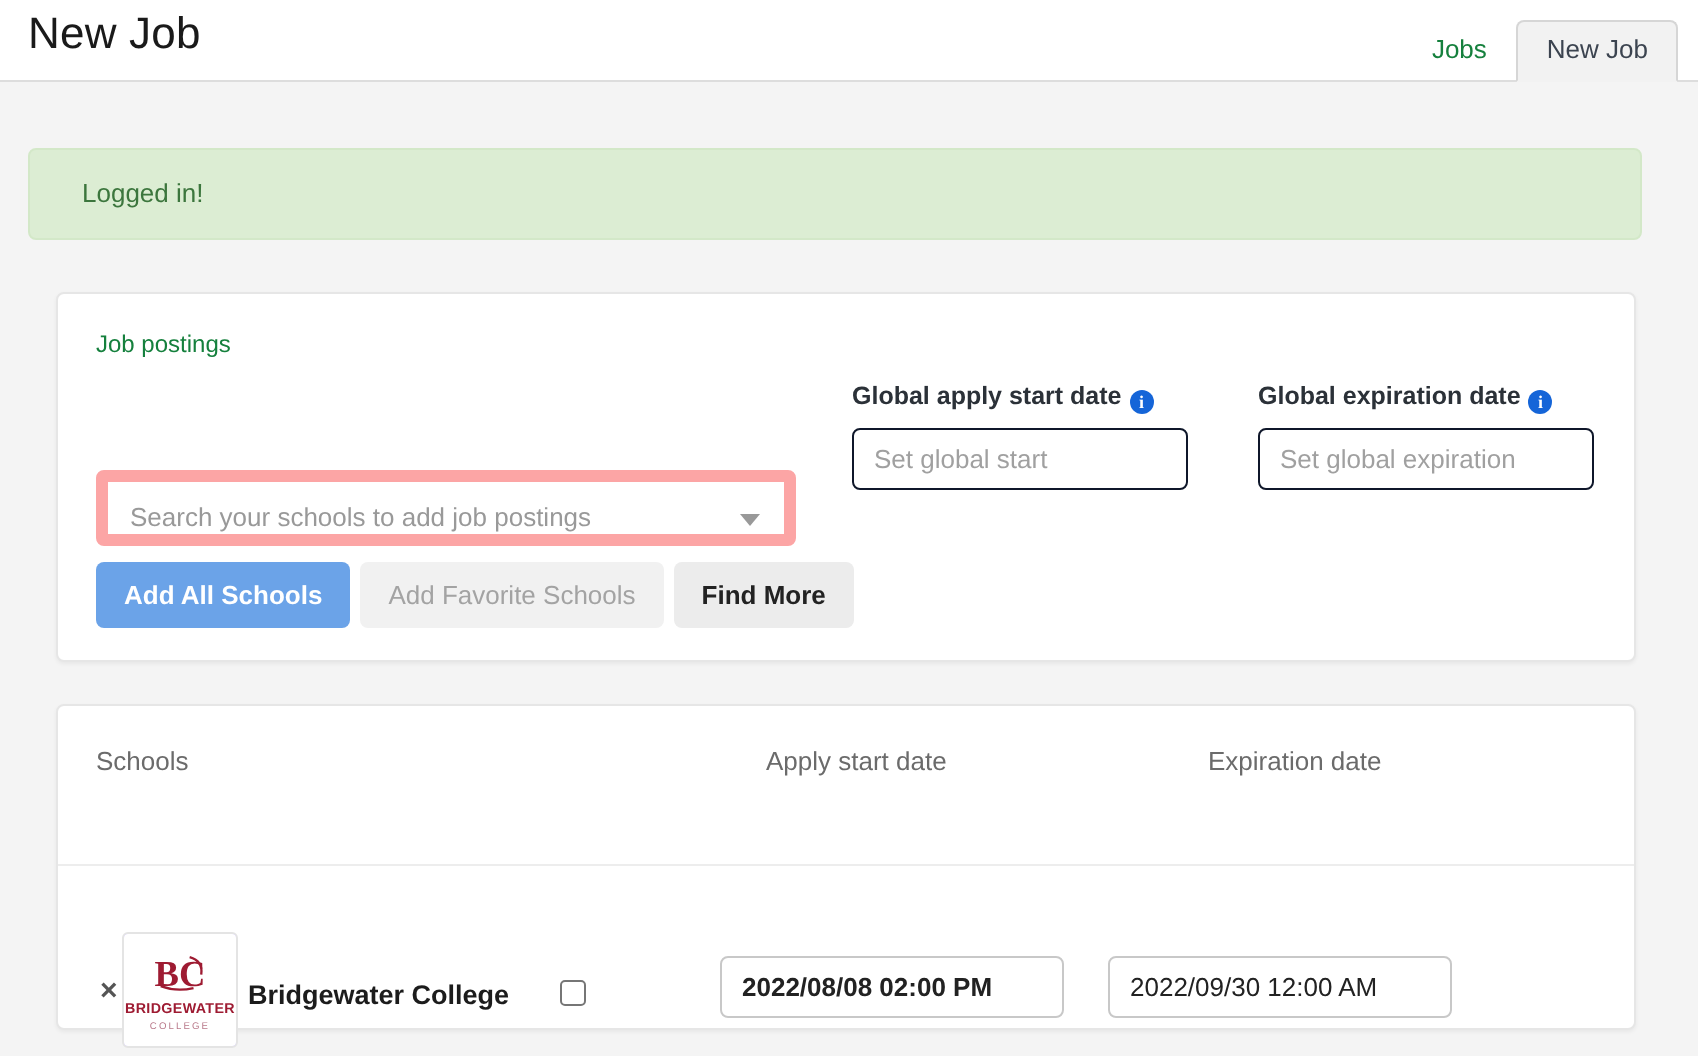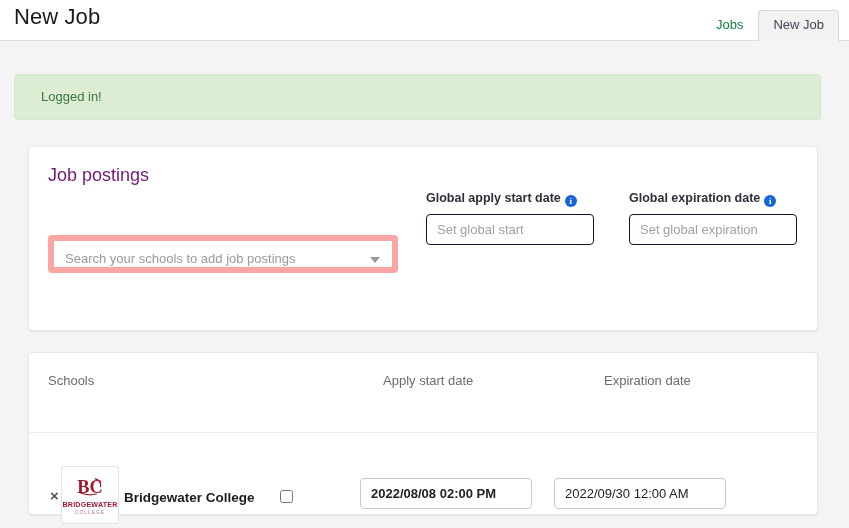--- a/index.html
+++ b/index.html
@@ -92,22 +92,22 @@
     left: 28px;
     top: 352px;
     width: 790px;
     height: 163px;
   }
 
   .card-title {
     position: absolute;
     left: 19px;
     top: 18px;
-    font-size: 18px;
-    color: #701a75;
+    font-size: 12px;
+    color: #15803d;
   }
 
   
   .search-select {
     position: absolute;
     left: 19px;
     top: 88px;
     width: 350px;
     height: 38px;
     box-sizing: border-box;
@@ -316,20 +316,25 @@
 
 <div class="card" id="card-postings">
 
   <div class="card-title">Job postings</div>
 
   <div class="search-select">
     <span class="placeholder">Search your schools to add job postings</span>
     <span class="caret"></span>
   </div>
 
+  <div class="btn-row">
+    <button class="btn btn-primary">Add All Schools</button>
+    <button class="btn btn-disabled">Add Favorite Schools</button>
+    <button class="btn btn-default">Find More</button>
+  </div>
 
   <div class="global-group" id="global-start-group">
     <div class="global-label">
       <span>Global apply start date</span><span class="info-icon">i</span>
     </div>
     <input class="date-input" type="text" id="global-start-input" placeholder="Set global start" style="">
   </div>
 
   <div class="global-group" id="global-exp-group">
     <div class="global-label">

